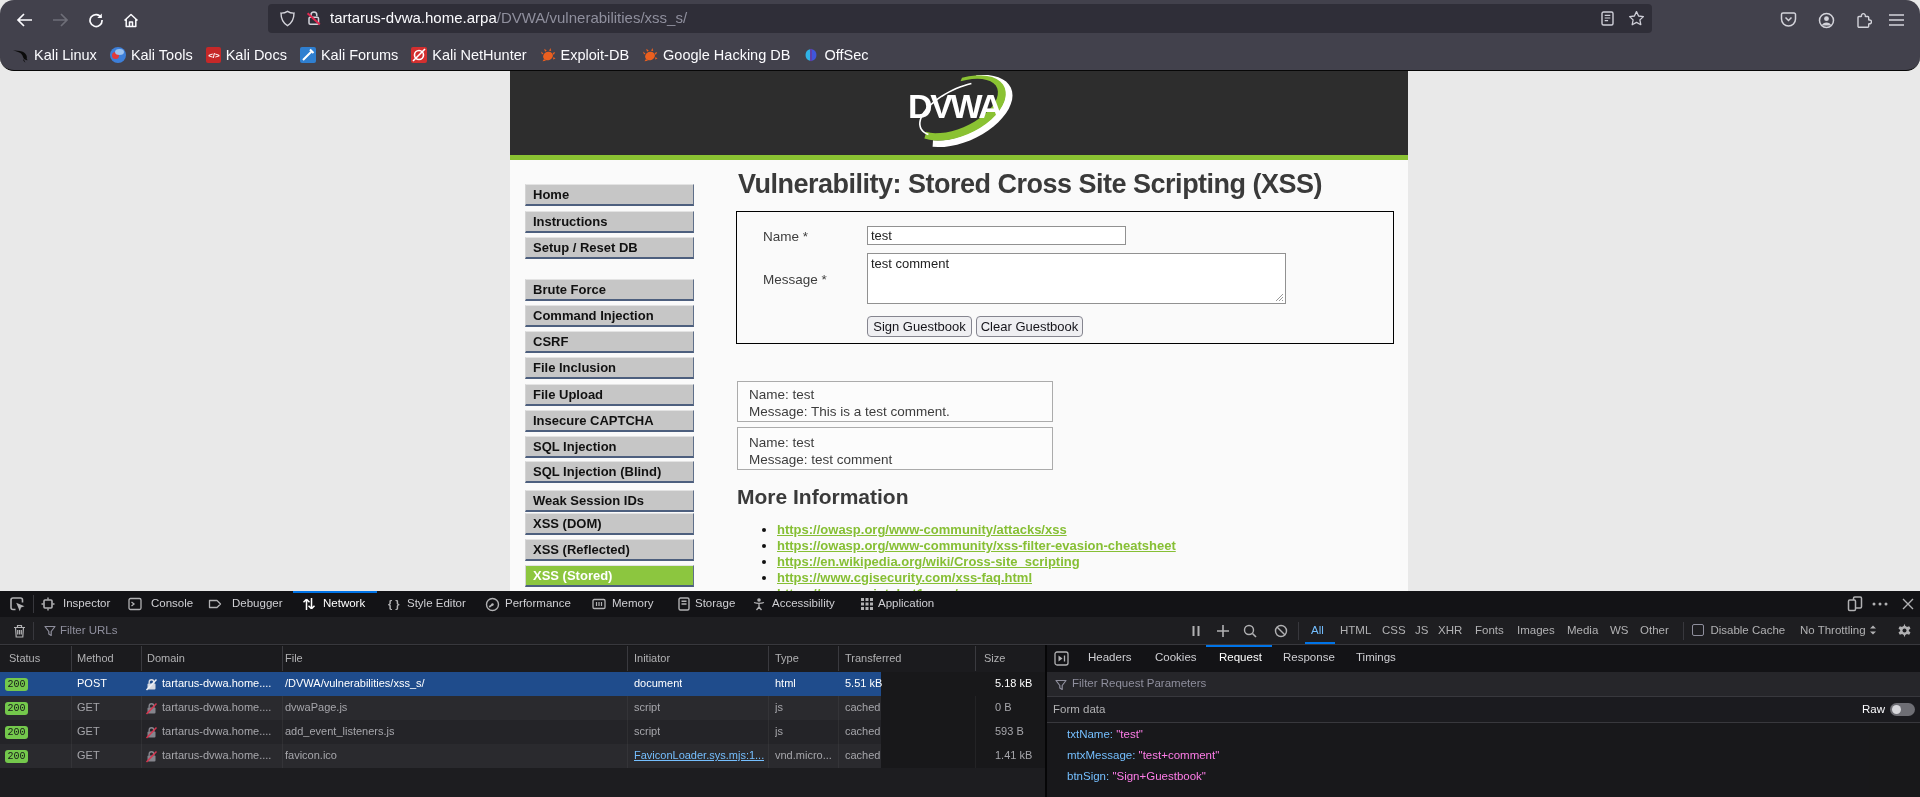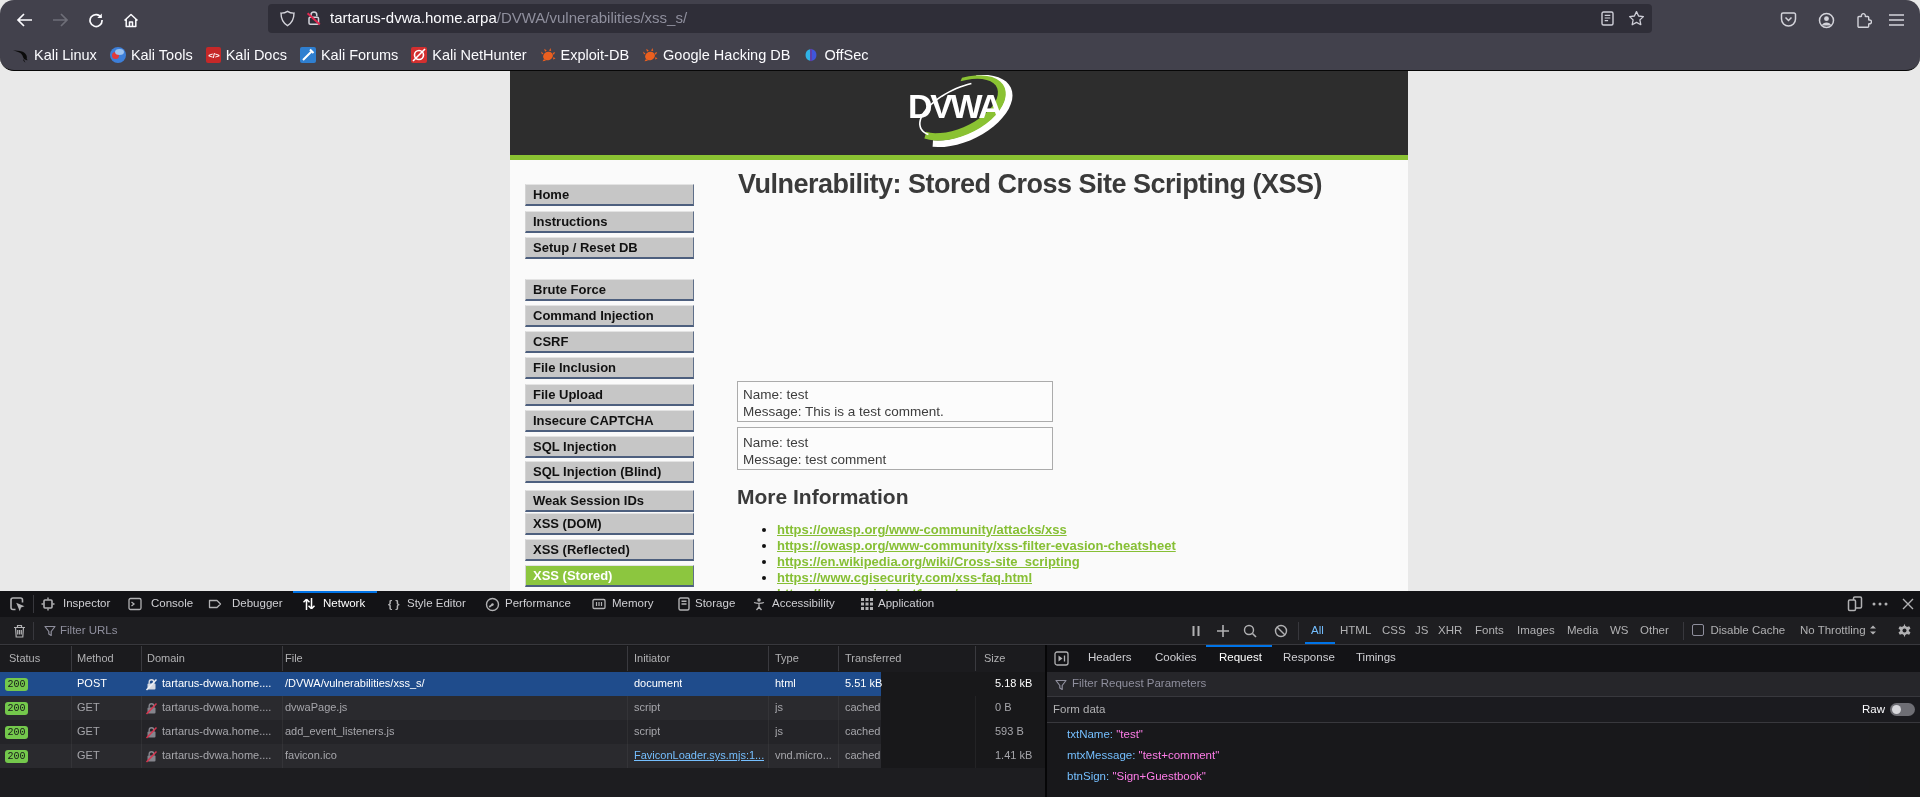--- a/index.html
+++ b/index.html
@@ -22,21 +22,21 @@
   #dvwa-header { position:absolute; left:0; top:0; width:898px; height:85px; background:#2d2d2d; }
   #greenline { position:absolute; left:0; top:85px; width:898px; height:5px; background:#8ac232; }
 
   .navbtn { position:absolute; left:15px; width:169px; height:22px; background:#c6c6c6;
             border-top:1px solid #e3e3e3; border-left:1px solid #d4d4d4;
             border-right:1px solid #5f6f89; border-bottom:2px solid #4d5f7e;
             font-size:13px; font-weight:bold; color:#111; line-height:19px; padding-left:7px; }
   .navbtn.sel { background:#8cc63f; color:#fff; }
 
   .gbox { position:absolute; left:227px; width:316px; background:#fcfcfc; border:1px solid #ababab;
-          font-size:13.5px; color:#3d3d3d; padding:5px 0 0 5px; line-height:16.5px; }
+          font-size:13.5px; color:#3d3d3d; padding:5px 0 0 11px; line-height:16.5px; }
 
   
   #devtools { position:absolute; left:0; top:591px; width:1920px; height:206px; background:#18181a; color:#b1b1b3; font-size:11.5px; }
   .dtrow { position:absolute; left:0; width:1920px; }
   .vsep { position:absolute; width:1px; background:#38383d; }
   .cell { position:absolute; overflow:hidden; white-space:nowrap; }
   .dtic { top:6px; }
   .dtlabel { top:6px; font-style:normal; font-size:11.5px; color:#cfcfd3; }
   .netrow { position:absolute; left:0; width:881px; height:24px; font-size:11px; color:#a6a6ab; }
   .netrow .cell { top:5px; }
@@ -193,20 +193,32 @@
     <div class="navbtn" style="top:339.5px;">Insecure CAPTCHA</div>
     <div class="navbtn" style="top:366px;">SQL Injection</div>
     <div class="navbtn" style="top:391px;">SQL Injection (Blind)</div>
     <div class="navbtn" style="top:420px;">Weak Session IDs</div>
     <div class="navbtn" style="top:442.5px;">XSS (DOM)</div>
     <div class="navbtn" style="top:469px;">XSS (Reflected)</div>
     <div class="navbtn sel" style="top:495px;">XSS (Stored)</div>
 
     <h1 class="abs" style="left:228px; top:99px; font-size:27px; color:#3a3a3a; letter-spacing:-0.5px;">Vulnerability: Stored Cross Site Scripting (XSS)</h1>
 
+    <div class="abs" style="left:226px; top:141px; width:658px; height:133px; border:1px solid #000; background:#fafafa;">
+      <div class="abs" style="left:26px; top:17px; font-size:13.5px; color:#3d3d3d;">Name *</div>
+      <div class="abs" style="left:130px; top:14px; width:259px; height:19px; background:#fff; border:1px solid #919191; font-size:13px; color:#222; line-height:17px; padding-left:3px;">test</div>
+      <div class="abs" style="left:26px; top:60px; font-size:13.5px; color:#3d3d3d;">Message *</div>
+      <div class="abs" style="left:130px; top:41px; width:419px; height:51px; background:#fff; border:1px solid #919191; font-size:13px; color:#222; padding:2px 0 0 3px;">test comment
+        <svg class="abs" style="right:1px; bottom:1px;" width="9" height="9" viewBox="0 0 9 9">
+            <path d="M8 1 L1 8 M8 4 L4 8 M8 7 L7 8" stroke="#9a9a9a" stroke-width="1"></path>
+          </svg>
+      </div>
+      <div class="abs" style="left:130px; top:104px; width:105px; height:21px; background:#efeff2; border:1px solid #85858f; border-radius:4px; font-size:13px; color:#15141a; text-align:center; line-height:19px;">Sign Guestbook</div>
+      <div class="abs" style="left:239px; top:104px; width:107px; height:21px; background:#efeff2; border:1px solid #85858f; border-radius:4px; font-size:13px; color:#15141a; text-align:center; line-height:19px;">Clear Guestbook</div>
+    </div>
 
     <div class="gbox" style="top:311px; height:41px;">Name: test<br>Message: This is a test comment.</div>
     <div class="gbox" style="top:357px; height:43px; padding-top:7px;">Name: test<br>Message: test comment</div>
 
     <h2 class="abs" style="left:227px; top:415px; font-size:21px; color:#3a3a3a;">More Information</h2>
 
     <div class="abs" style="left:227px; top:452px; font-size:13px; font-weight:bold; line-height:16px; color:#111;">
       <ul style="list-style:disc; padding-left:40px;">
         <li><a style="color:#86bf34; text-decoration:underline;">https://owasp.org/www-community/attacks/xss</a></li>
         <li><a style="color:#86bf34; text-decoration:underline;">https://owasp.org/www-community/xss-filter-evasion-cheatsheet</a></li>

